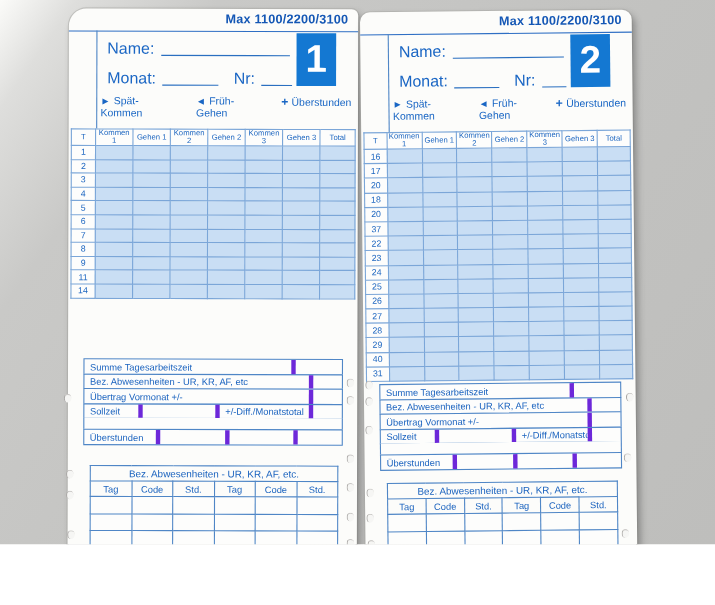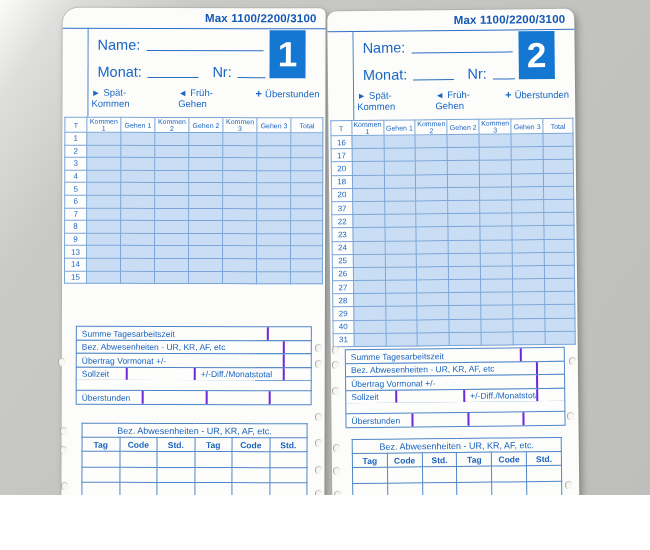--- a/index.html
+++ b/index.html
@@ -31,28 +31,28 @@
   .daytable td.t{background:#fdfdfc;color:#1d66c0;font-size:8px;text-align:center;}
   .daytable td.cell{background:#c9def4;}
   .c1 .daytable tbody tr{height:12.6px;}
   .c2 .daytable tbody tr{height:13.2px;}
   .summary{position:absolute;left:14px;right:13px;}
   .c1 .summary{top:318px;} .c2 .summary{top:338px;}
   .srow{display:flex;border:1px solid #4f86c6;height:12.5px;margin-top:-1px;background:#fdfdfc;}
   .srow:first-child{margin-top:0;}
   .srow .lab{color:#1b63bf;font-size:8.5px;padding:1.5px 0 0 5px;white-space:nowrap;overflow:hidden;}
   .srow .grow{flex:1;}
-  .srow .cdiv{border-left:2px solid #6d28d9;}
+  .srow .cdiv{border-left:4px solid #6d28d9;}
   .srow.spacer{height:11px;border-top:none;border-bottom:none;}
   .abs-wrap{position:absolute;left:20px;right:17px;}
   .c1 .abs-wrap{top:415px;} .c2 .abs-wrap{top:428px;}
   .abstable{width:100%;table-layout:fixed;border:1.5px solid #4f86c6;}
   .abstable td,.abstable th{border:1px solid #4f86c6;padding:0;}
   .abstable .atitle{text-align:center;color:#1b63bf;font-size:9px;height:13px;font-weight:normal;}
-  .abstable th{color:#1b63bf;font-size:8.5px;font-weight:bold;height:13px;}
+  .abstable th{color:#1b63bf;font-size:8.5px;font-weight:normal;height:13px;}
   .abstable .arow td{height:14.5px;background:#fdfdfc;}
   .hang{position:absolute;top:100%;margin-top:-1px;height:16px;background:#fdfdfc;
     border:1.5px solid #4f86c6;border-top:none;}
   .hang.h1{left:33.1%;width:17%;} .hang.h2{left:83.1%;width:16.9%;}
   .hole{position:absolute;width:7px;height:8px;border-radius:50%;background:#f6f6f4;
     border-left:1.7px solid #a9a7a5;border-top:1px solid #c9c7c5;box-sizing:border-box;}
   .copyright{position:absolute;left:36px;top:513px;font-family:"Liberation Serif",serif;
     font-size:8px;font-weight:bold;font-style:italic;color:#1c1c1c;letter-spacing:.2px;}
 </style>
 </head>
@@ -201,54 +201,44 @@
             <td class="cell"></td>
             <td class="cell"></td>
             <td class="cell"></td>
             <td class="cell"></td>
             <td class="cell"></td>
             <td class="cell"></td>
             <td class="cell"></td>
           </tr>
 
 
-
-
-          <tr>
-            <td class="t">13</td>
-            <td class="cell"></td>
-            <td class="cell"></td>
-            <td class="cell"></td>
-            <td class="cell"></td>
-            <td class="cell"></td>
-            <td class="cell"></td>
-            <td class="cell"></td>
-          </tr>
+          <tr>
+            <td class="t">11</td>
+            <td class="cell"></td>
+            <td class="cell"></td>
+            <td class="cell"></td>
+            <td class="cell"></td>
+            <td class="cell"></td>
+            <td class="cell"></td>
+            <td class="cell"></td>
+          </tr>
+
+
 
           <tr>
             <td class="t">14</td>
             <td class="cell"></td>
             <td class="cell"></td>
             <td class="cell"></td>
             <td class="cell"></td>
             <td class="cell"></td>
             <td class="cell"></td>
             <td class="cell"></td>
           </tr>
 
-          <tr>
-            <td class="t">15</td>
-            <td class="cell"></td>
-            <td class="cell"></td>
-            <td class="cell"></td>
-            <td class="cell"></td>
-            <td class="cell"></td>
-            <td class="cell"></td>
-            <td class="cell"></td>
-          </tr>
         </tbody>
     </table>
 
     <div class="summary">
       <div class="srow">
         <span class="lab grow">Summe Tagesarbeitszeit</span>
         <span class="cdiv" style="width:42px"></span>
       </div>
       <div class="srow">
         <span class="lab grow">Bez. Abwesenheiten - UR, KR, AF, etc</span>

